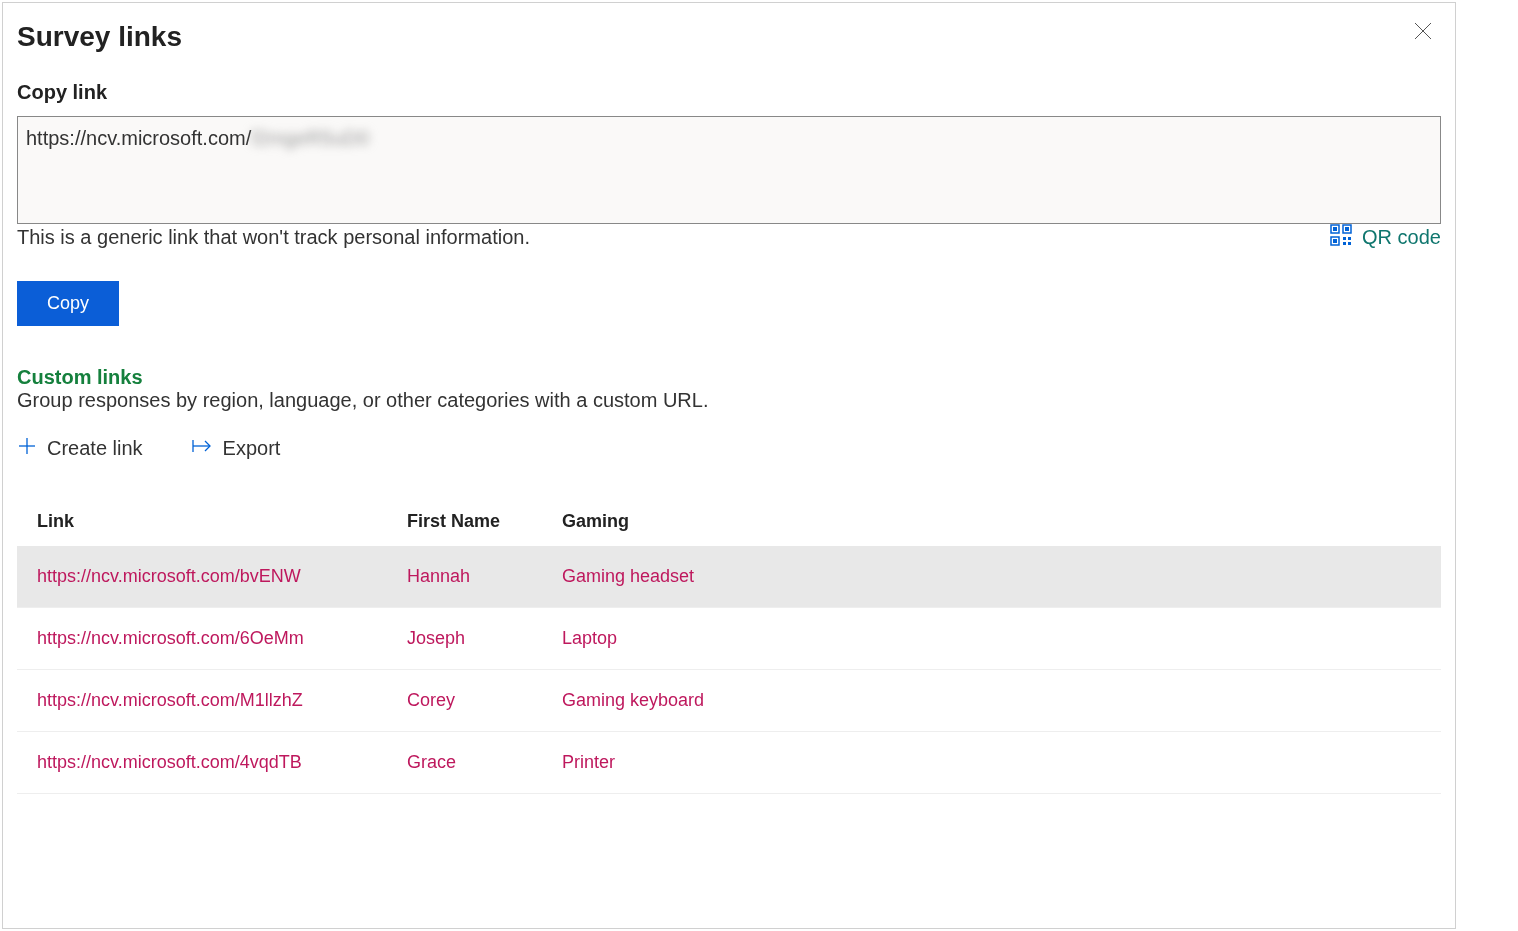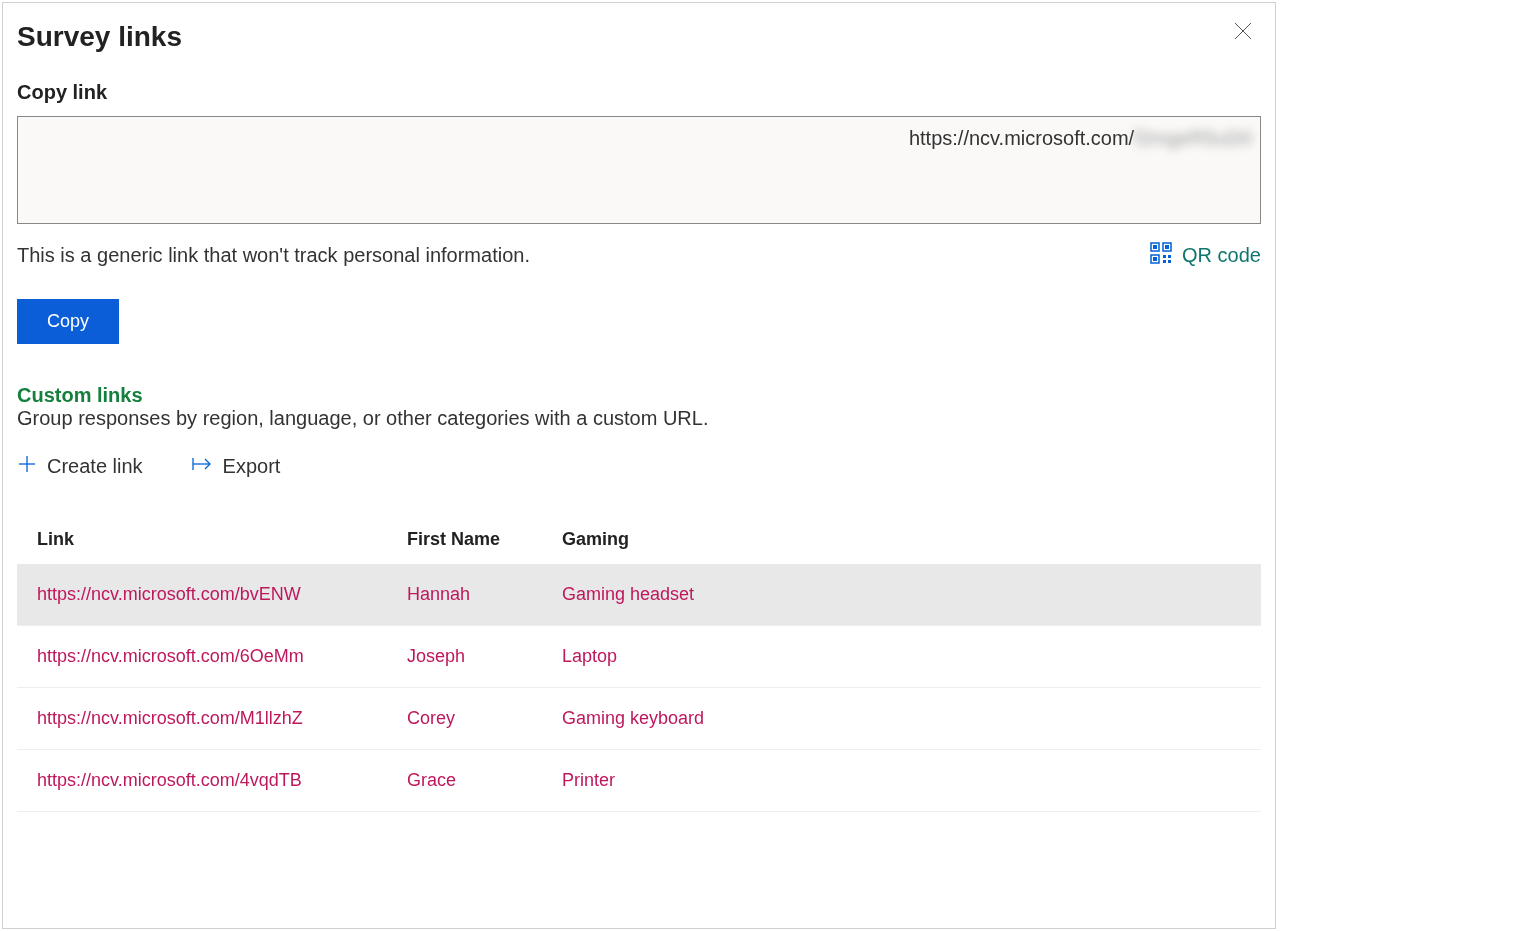--- a/index.html
+++ b/index.html
@@ -7,21 +7,21 @@
       padding: 0;
       box-sizing: border-box;
       font-family: 'Segoe UI', Tahoma, Geneva, Verdana, sans-serif;
     }
     body {
       background: #fff;
       padding: 2px;
     }
     .container {
       border: 1px solid #d0d0d0;
-      width: 1274px;
+      width: 1454px;
       height: 927px;
       padding: 18px 14px;
       position: relative;
     }
     .close-icon {
       position: absolute;
       top: 18px;
       right: 22px;
       cursor: pointer;
       color: #555;
@@ -39,23 +39,21 @@
       margin-bottom: 12px;
     }
     .link-box {
       width: 100%;
       height: 108px;
       border: 1px solid #888;
       background: #faf9f8;
       padding: 10px 8px;
       font-size: 20px;
       color: #333;
-      margin-bottom: 18px;
       overflow: hidden;
-      text-align: right;
     }
     .blurred-part {
       filter: blur(5px);
       color: #999;
       user-select: none;
     }
     .info-row {
       display: flex;
       justify-content: space-between;
       align-items: center;

